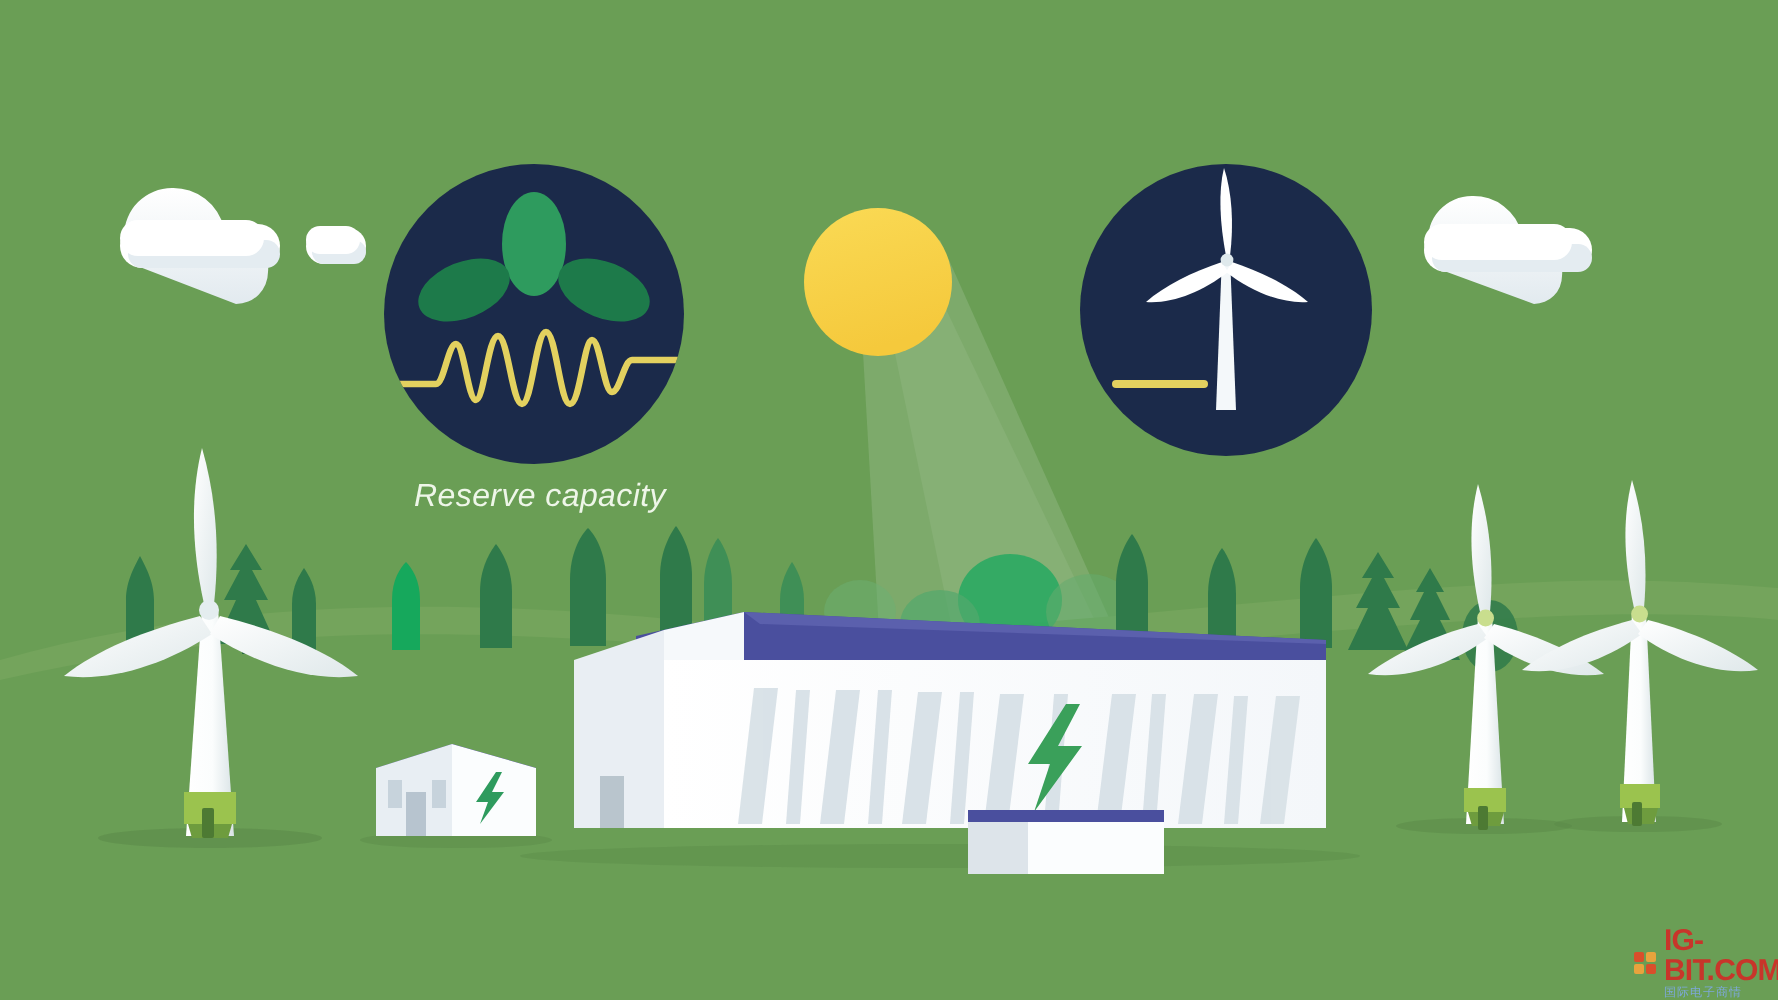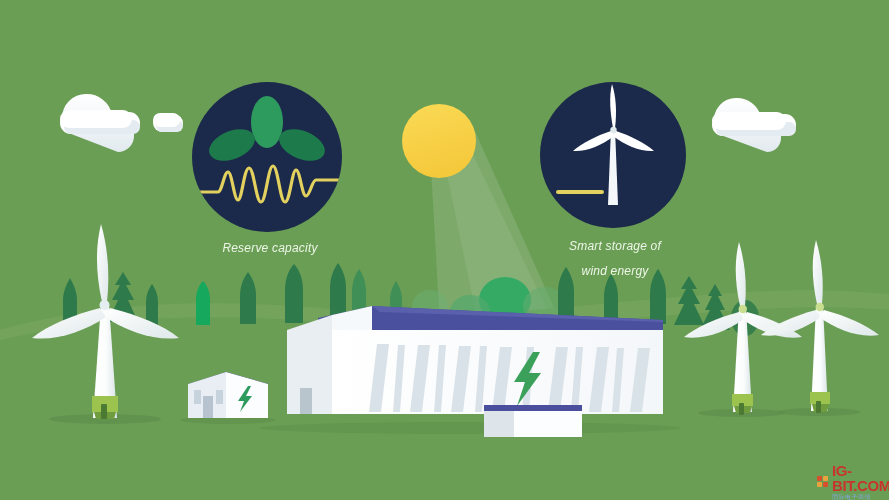--- a/index.html
+++ b/index.html
@@ -8,21 +8,21 @@
     width:889px;height:500px;
     overflow:hidden;
     font-family:"Liberation Sans", sans-serif;
     background:#6a9e55;
   }
   #scene{position:absolute;left:0;top:0;width:889px;height:500px;}
   .label{
     position:absolute;
     color:#eef6e8;
     font-style:italic;
-    font-size:12px;
+    font-size:16px;
     font-family:"Liberation Sans", sans-serif;
     letter-spacing:.2px;
     line-height:25px;
     text-align:center;
     white-space:pre-line;
     pointer-events:none;
   }
   #label-left{left:150px;top:236px;width:240px;}
   #label-right{left:495px;top:234px;width:240px;}
   #watermark{
@@ -285,22 +285,20 @@
       <g>
         <rect x="484" y="405" width="98" height="6" fill="#4a4f9e"></rect>
         <rect x="484" y="411" width="30" height="26" fill="#dde4ea"></rect>
         <rect x="514" y="411" width="68" height="26" fill="#fbfdfe"></rect>
       </g>
     </g>
   </svg>
 
   <div class="label" id="label-left">Reserve capacity</div>
 
-  <div class="label" id="label-right">Smart storage of
-wind energy</div>
 
   <div id="watermark">
     <div id="wm-mark">
       <i></i>
         <i></i>
         <i></i>
         <i></i>
     </div>
     <div id="wm-text">
       <span id="wm-top">IG-BIT.COM</span>

